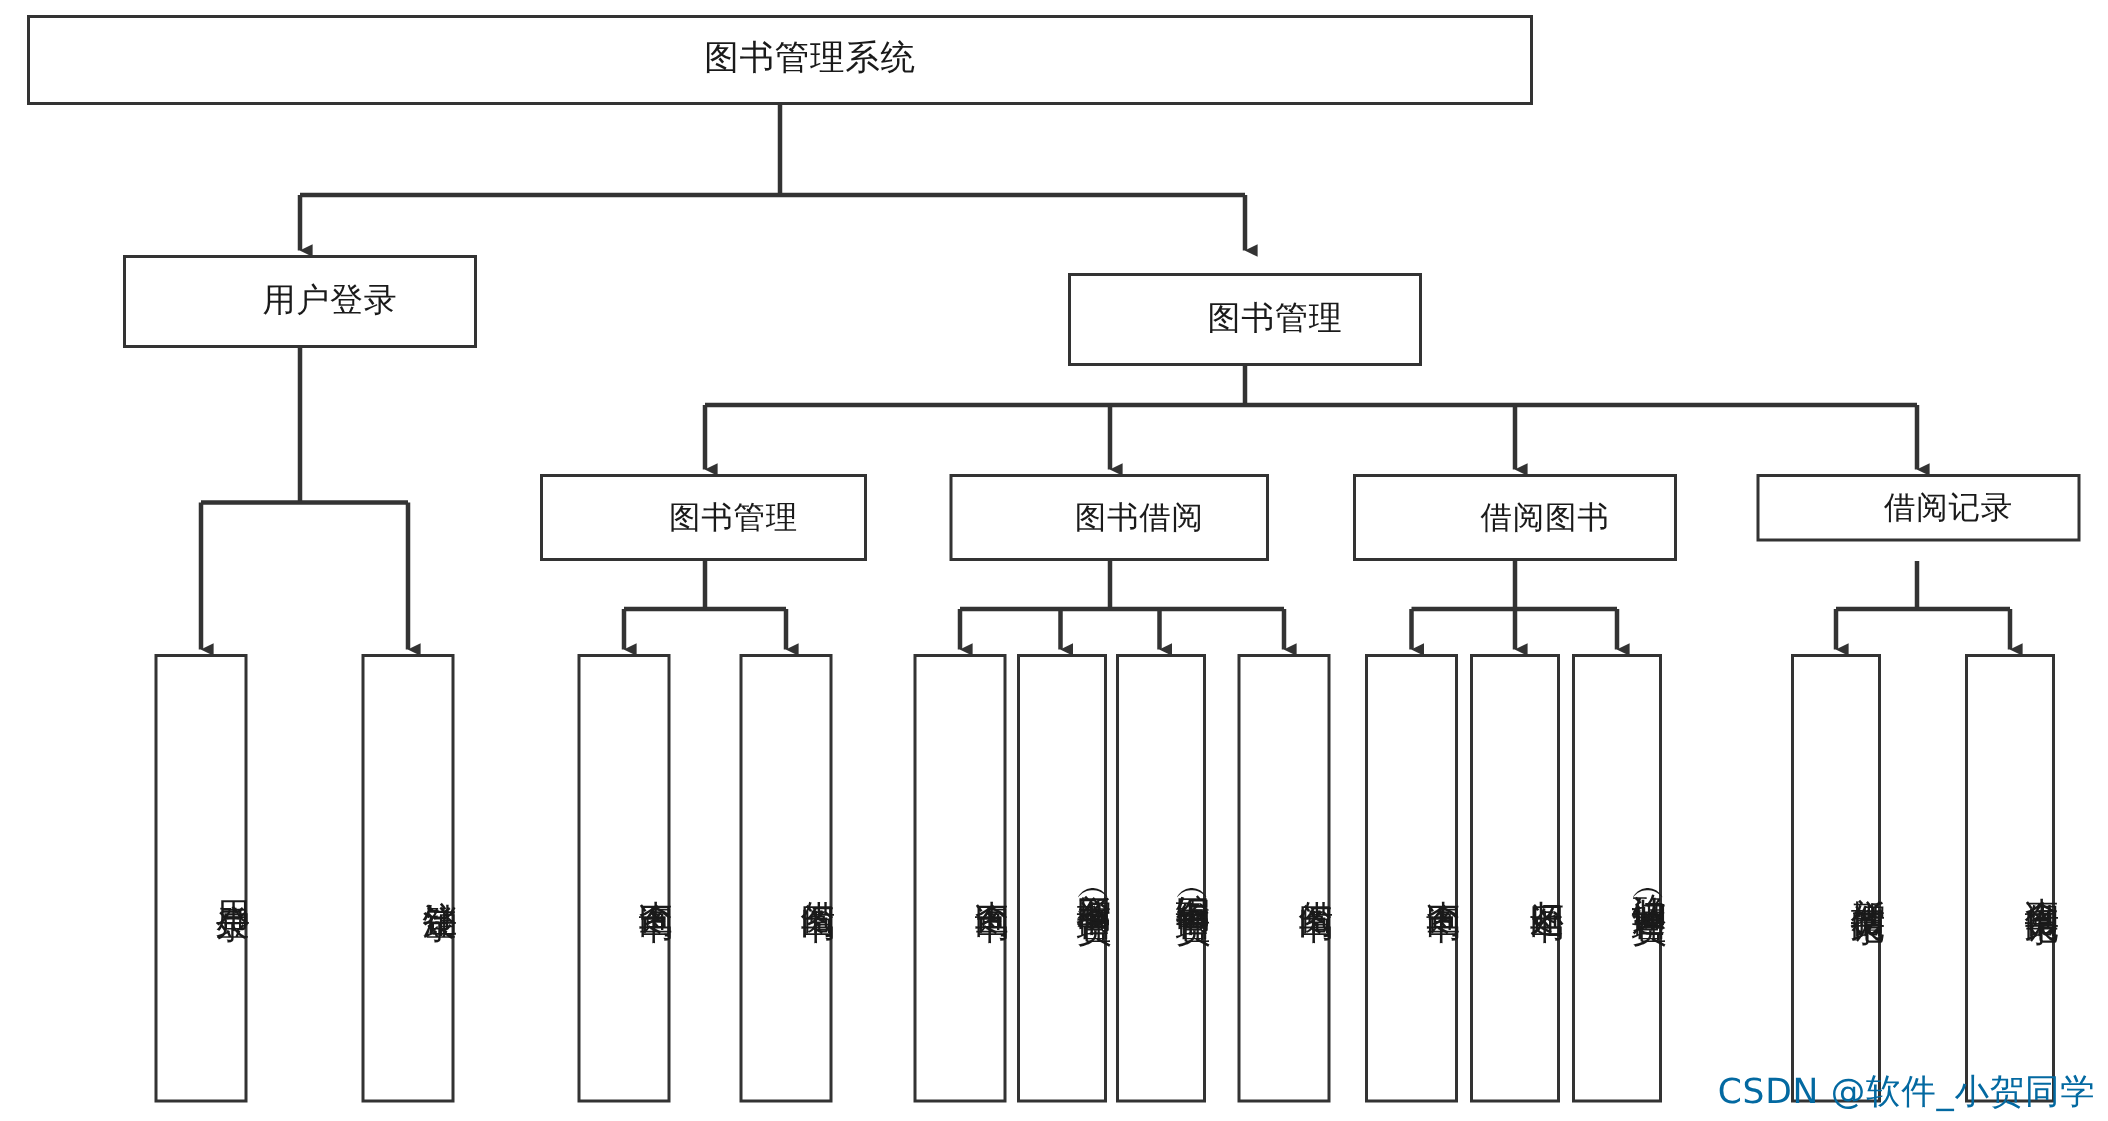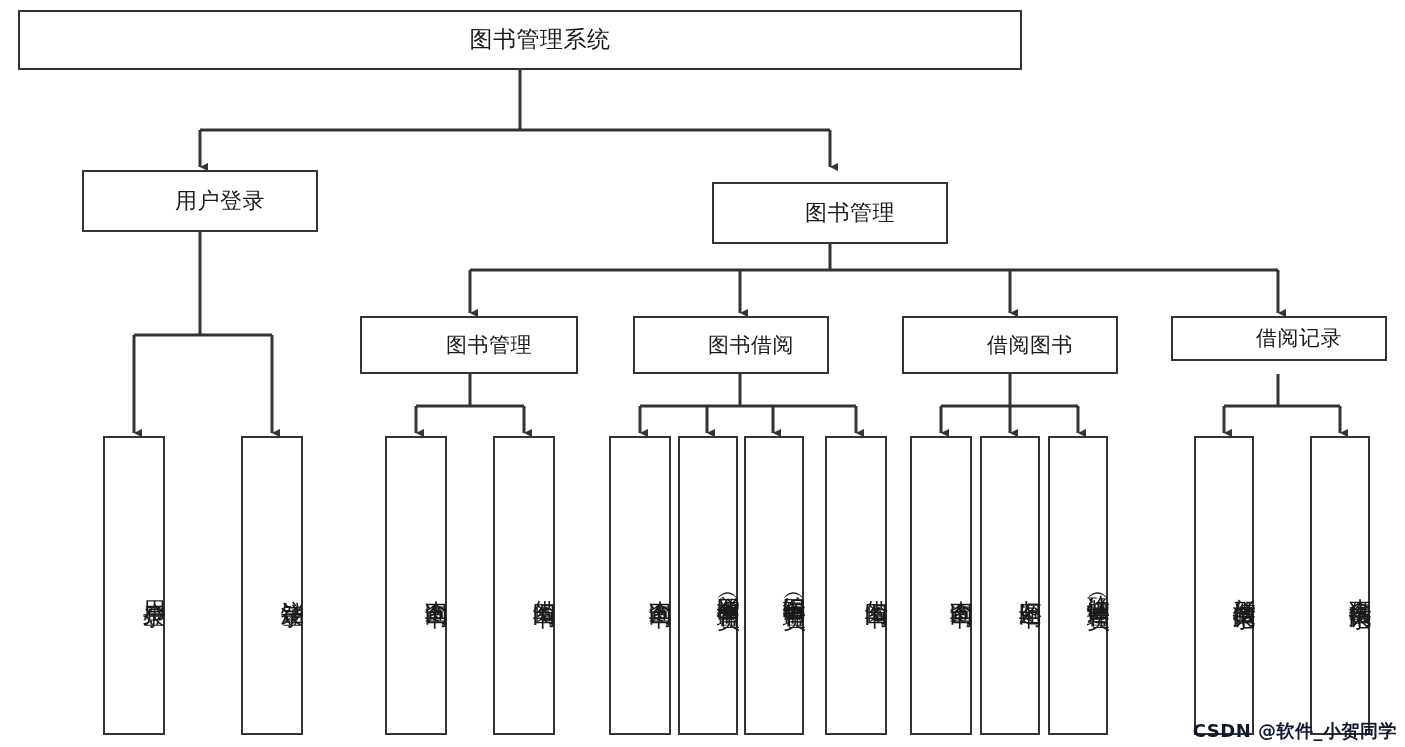--- a/index.html
+++ b/index.html
@@ -55,26 +55,25 @@
     text-orientation: upright;
     font-size: 23px;
     line-height: 1.2;
     letter-spacing: 2px;
     white-space: nowrap;
   }
   #watermark {
     position: absolute;
     right: 8px;
     bottom: 4px;
-    font-size: 18px;
-    color: #0f172a;
+    font-size: 23px;
+    color: #0369a1;
     letter-spacing: 0.5px;
     white-space: nowrap;
     user-select: none;
-    font-weight: bold;
   }
 </style>
 </head>
 <body>
 
 <div id="diagram-root">
 
   <svg id="edges-layer" viewBox="0 0 1405 747" xmlns="http://www.w3.org/2000/svg">
     <defs>
       <marker id="arrowhead" markerWidth="9" markerHeight="9" refX="4.2" refY="8.4" orient="auto" markerUnits="userSpaceOnUse">
@@ -135,21 +134,21 @@
   <div class="node node-l1" style="left:82px; top:170px; width:236px; height:62px;">
     <span class="label">用户登录</span>
   </div>
   <div class="node node-l1" style="left:712px; top:182px; width:236px; height:62px;">
     <span class="label">图书管理</span>
   </div>
 
   <div class="node node-l2" style="left:360px; top:316px; width:218px; height:58px;">
     <span class="label">图书管理</span>
   </div>
-  <div class="node node-l2" style="left:633px; top:316px; width:196px; height:58px;">
+  <div class="node node-l2" style="left:633px; top:316px; width:213px; height:58px;">
     <span class="label">图书借阅</span>
   </div>
   <div class="node node-l2" style="left:902px; top:316px; width:216px; height:58px;">
     <span class="label">借阅图书</span>
   </div>
   <div class="node node-l2" style="left:1171px; top:316px; width:216px; height:45px;align-items:center;">
     <span class="label">借阅记录</span>
   </div>
 
   <div class="node node-leaf" style="left:103px; top:436px; width:62px; height:299px;">

